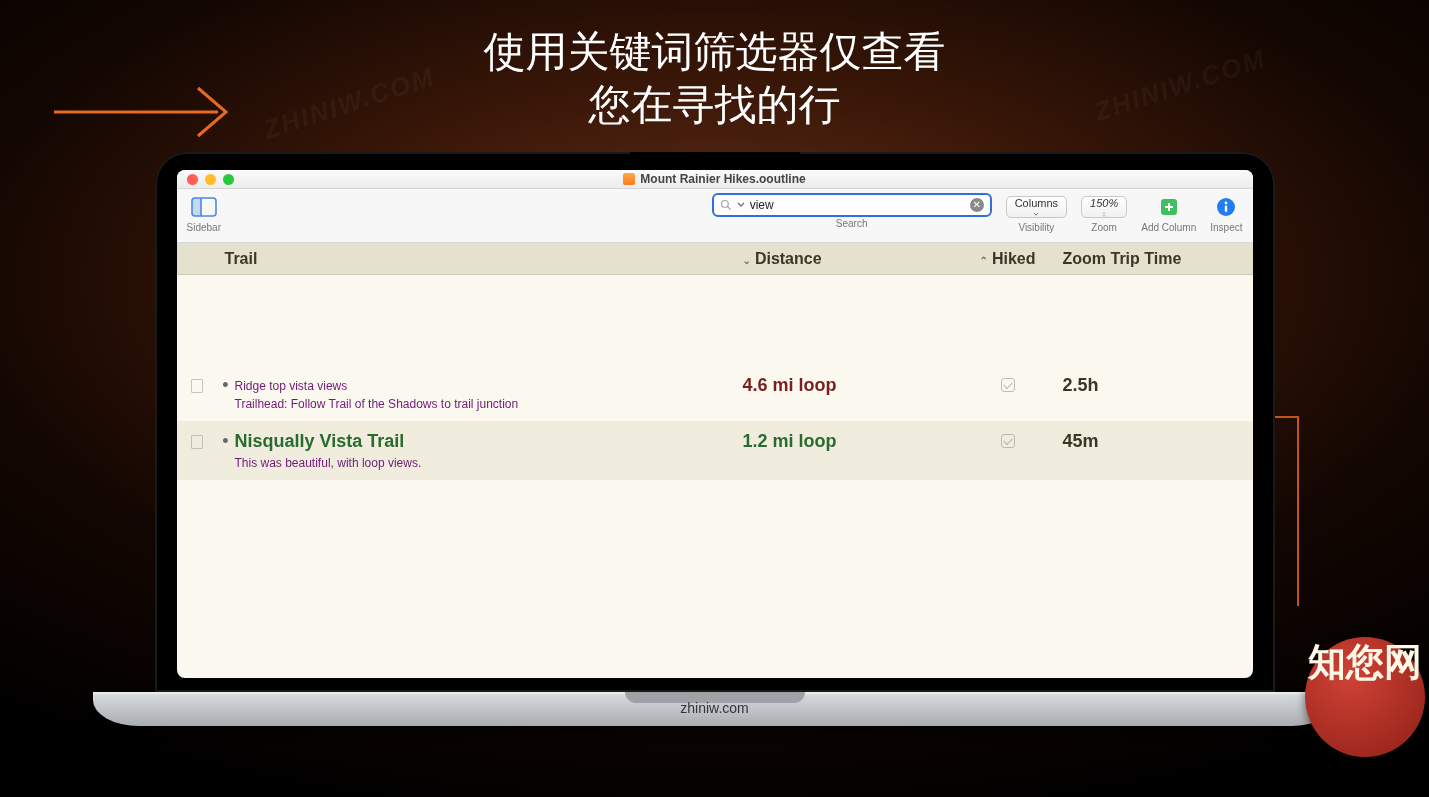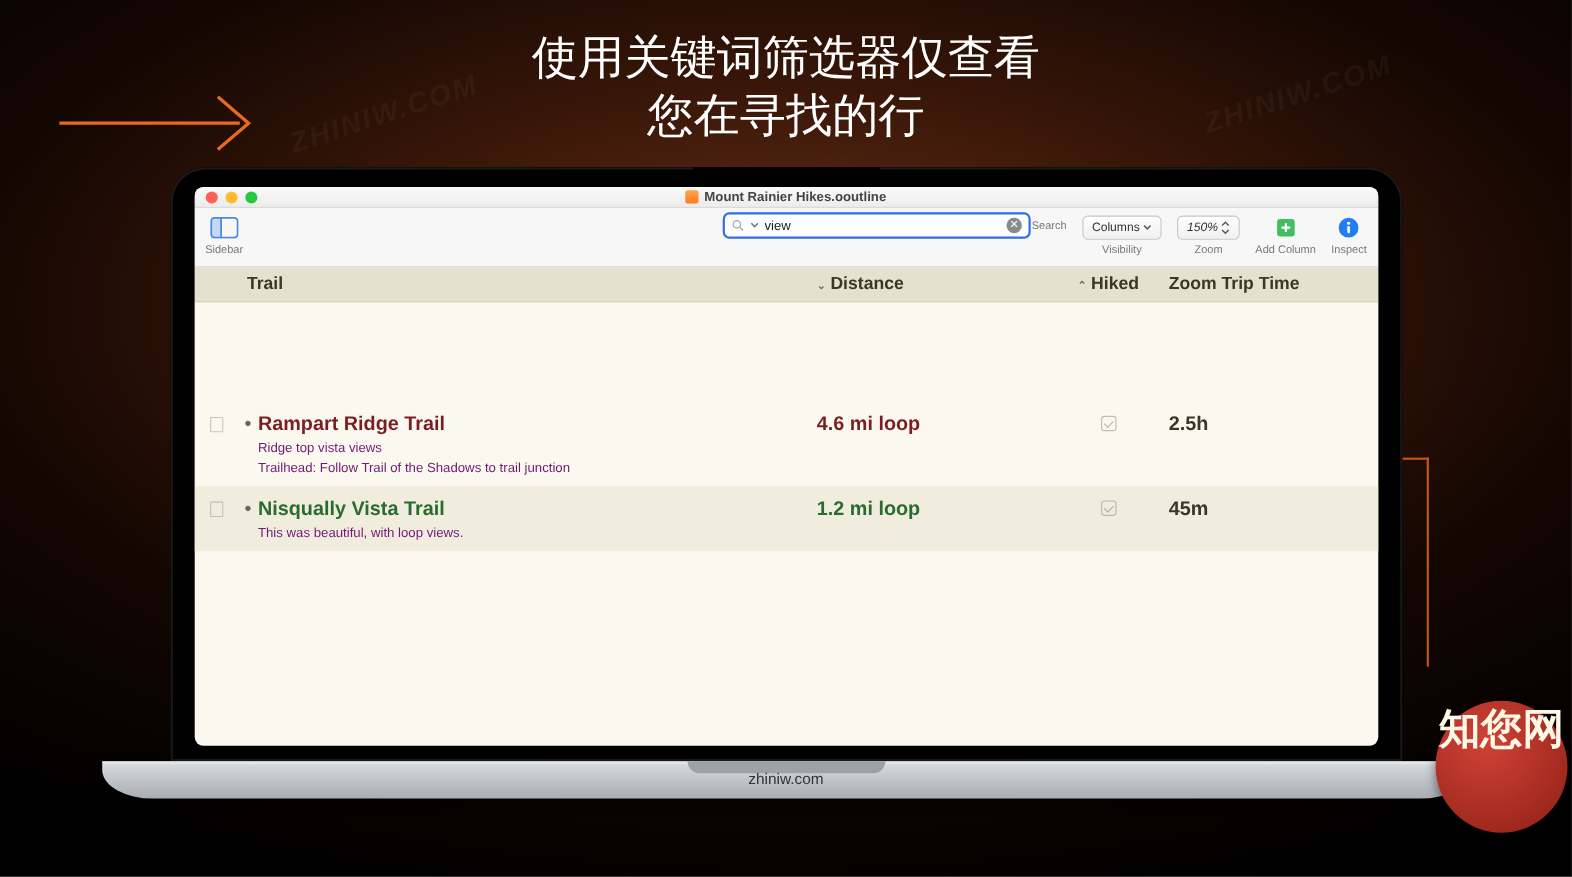--- a/index.html
+++ b/index.html
@@ -111,21 +111,21 @@
     background:#f7f7f7;
     border-bottom:1px solid #d6d6d6;
     display:flex;
     align-items:flex-start;
     padding:4px 10px 2px 10px;
     gap:14px;
   }
   .tb-item { display:flex; flex-direction:column; align-items:center; gap:1px; color:#6a6a6a; font-size:10px; }
   .tb-item .glyph { height:28px; display:flex; align-items:center; justify-content:center; }
 
-  .search-wrap { display:flex; flex-direction:row; align-items:center; gap:1px; }
+  .search-wrap { display:flex; flex-direction:column; align-items:center; gap:1px; }
   .search-box {
     width:280px; height:24px;
     border:2.5px solid #2f6fe0;
     border-radius:6px;
     background:#fff;
     display:flex; align-items:center;
     padding:0 6px;
     gap:5px;
   }
   .search-box .mag { width:12px;height:12px; opacity:.6;}
@@ -134,21 +134,21 @@
   }
   .search-box .clear {
     width:14px;height:14px;border-radius:50%;background:#8a8a8a;color:#fff;
     font-size:10px;line-height:14px;text-align:center;cursor:pointer;
   }
   .toolbar-label{font-size:10px;color:#777;}
 
   .tb-button {
     height:22px; padding:0 8px; border:1px solid #c8c8c8; border-radius:5px;
     background:linear-gradient(#fff,#f0f0f0); font-size:11px; color:#333;
-    display:flex; align-items:center; gap:3px;
+    display:flex; align-items:center; gap:3px;flex-direction:column;
   }
 
   .columns-header {
     height:32px;
     background:#e4e1ce;
     border-bottom:1px solid #cfcab2;
     display:flex;
     align-items:center;
     font-weight:700;
     color:#3d3626;
@@ -343,21 +343,20 @@
 
       <div class="grid-body">
         <div class="spacer-rows"></div>
 
         <div class="row r0">
           <div class="gutter">
               <span class="note-icon"></span>
             </div>
           <div class="bullet">•</div>
           <div class="main">
-            <div class="title">Rampart Ridge Trail</div>
             <div class="sub">Ridge top vista views</div>
             <div class="sub">Trailhead: Follow Trail of the Shadows to trail junction</div>
           </div>
           <div class="dist">4.6 mi loop</div>
           <div class="hiked"><span class="chk"></span></div>
           <div class="time">2.5h</div>
         </div>
 
         <div class="row r1 alt">
           <div class="gutter">

